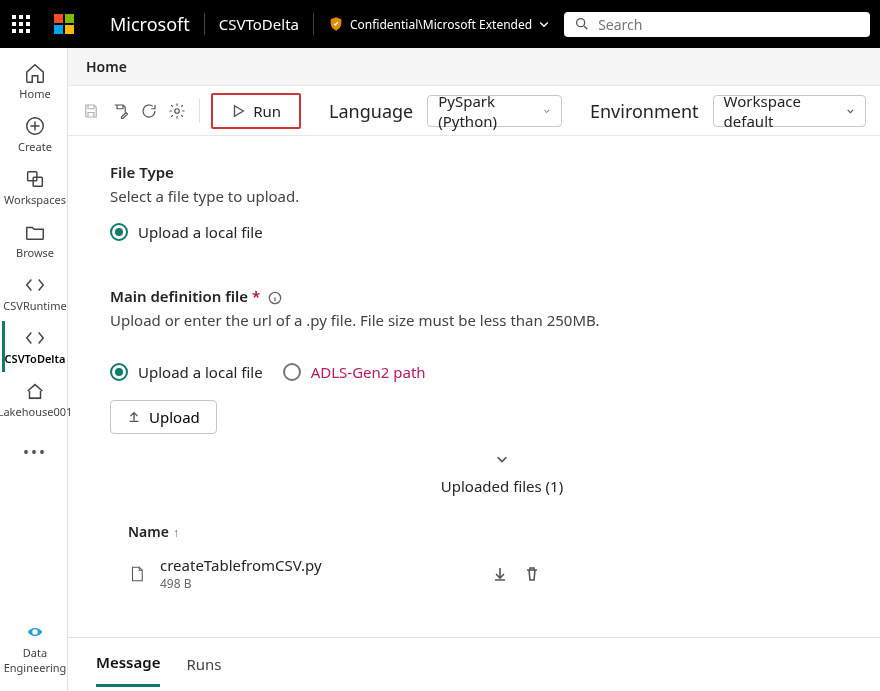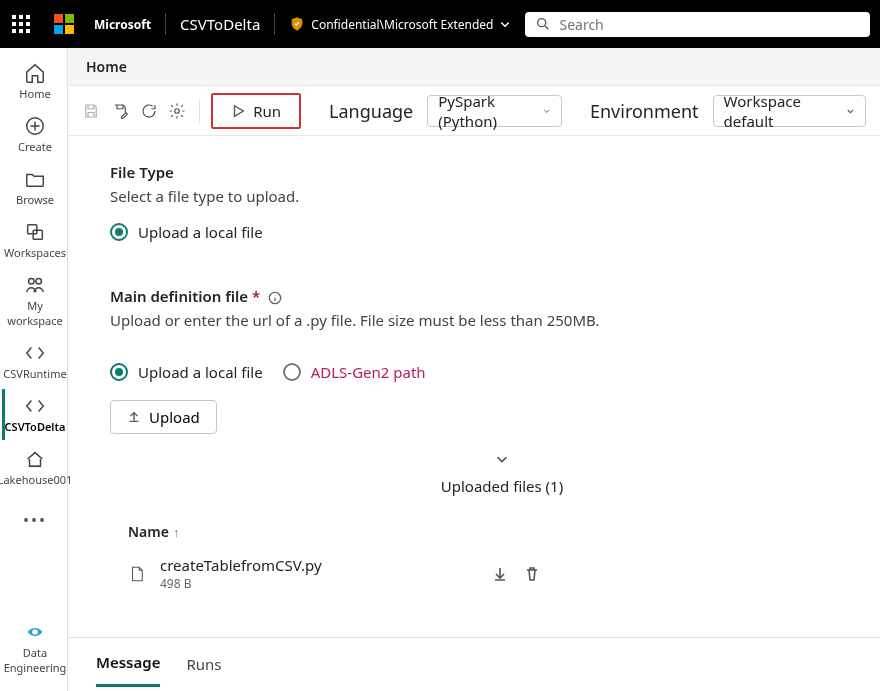--- a/index.html
+++ b/index.html
@@ -5,21 +5,21 @@
   * { box-sizing: border-box; margin: 0; padding: 0; font-family: "Segoe UI", system-ui, sans-serif; }
   html,body { width:880px; height:691px; overflow:hidden; background:#fff; color:#242424; }
 
   
   .topbar { height:48px; background:#000; display:flex; align-items:center; color:#fff; padding:0 10px; gap:14px; }
   .waffle { width:18px; height:18px; display:grid; grid-template-columns:repeat(3,4px); grid-template-rows:repeat(3,4px); gap:3px; margin-left:2px; margin-right:10px; }
   .waffle span { background:#fff; width:4px; height:4px; }
   .ms-logo { width:20px; height:20px; display:grid; grid-template-columns:1fr 1fr; grid-template-rows:1fr 1fr; gap:2px; }
   .ms-logo span:nth-child(1){background:#f25022;} .ms-logo span:nth-child(2){background:#7fba00;}
   .ms-logo span:nth-child(3){background:#00a4ef;} .ms-logo span:nth-child(4){background:#ffb900;}
-  .brand { font-size:12px; font-weight:700; margin-left:6px; }
+  .brand { font-size:18px; font-weight:400; margin-left:22px; }
   .vdiv { width:1px; height:22px; background:#444; }
   .app-name { font-size:15px; }
   .conf { display:flex; align-items:center; gap:6px; font-size:12px; }
   .shield { width:16px; height:16px; }
   .chev { width:12px; height:12px; stroke:#fff; stroke-width:2; fill:none; }
   .search-wrap { margin-left:auto; flex:1; max-width:360px; height:25px; background:#fff; border-radius:4px; display:flex; align-items:center; padding:0 10px; gap:8px; }
   .search-wrap svg { width:16px; height:16px; stroke:#555; stroke-width:2; fill:none; }
   .search-wrap input { border:none; outline:none; font-size:14px; flex:1; color:#333; }
 
   
@@ -129,38 +129,30 @@
     </div>
     <div class="rail-item">
       <svg class="rail-ico" viewBox="0 0 24 24">
           <circle cx="12" cy="12" r="9"></circle>
           <path d="M12 7v10M7 12h10"></path>
         </svg>
       <span>Create</span>
     </div>
     <div class="rail-item">
       <svg class="rail-ico" viewBox="0 0 24 24">
-          <path d="M3 7h6l2 2h10v10a1 1 0 0 1-1 1H4a1 1 0 0 1-1-1V7z"></path>
-        </svg>
-      <span>Browse</span>
-    </div>
-    <div class="rail-item">
-      <svg class="rail-ico" viewBox="0 0 24 24">
           <rect x="4" y="4" width="10" height="10" rx="1"></rect>
           <rect x="10" y="10" width="10" height="10" rx="1"></rect>
         </svg>
       <span>Workspaces</span>
     </div>
     <div class="rail-item">
       <svg class="rail-ico" viewBox="0 0 24 24">
-          <circle cx="8" cy="8" r="3"></circle>
-          <circle cx="16" cy="8" r="3"></circle>
-          <path d="M3 20c0-3 3-5 5-5s5 2 5 5M11 20c0-3 3-5 5-5s5 2 5 5"></path>
-        </svg>
-      <span>My workspace</span>
+          <path d="M3 7h6l2 2h10v10a1 1 0 0 1-1 1H4a1 1 0 0 1-1-1V7z"></path>
+        </svg>
+      <span>Browse</span>
     </div>
     <div class="rail-item">
       <svg class="rail-ico" viewBox="0 0 24 24">
           <path d="M8 6l-5 6 5 6M16 6l5 6-5 6"></path>
         </svg>
       <span>CSVRuntime</span>
     </div>
     <div class="rail-item sel">
       <svg class="rail-ico" viewBox="0 0 24 24">
           <path d="M8 6l-5 6 5 6M16 6l5 6-5 6"></path>

